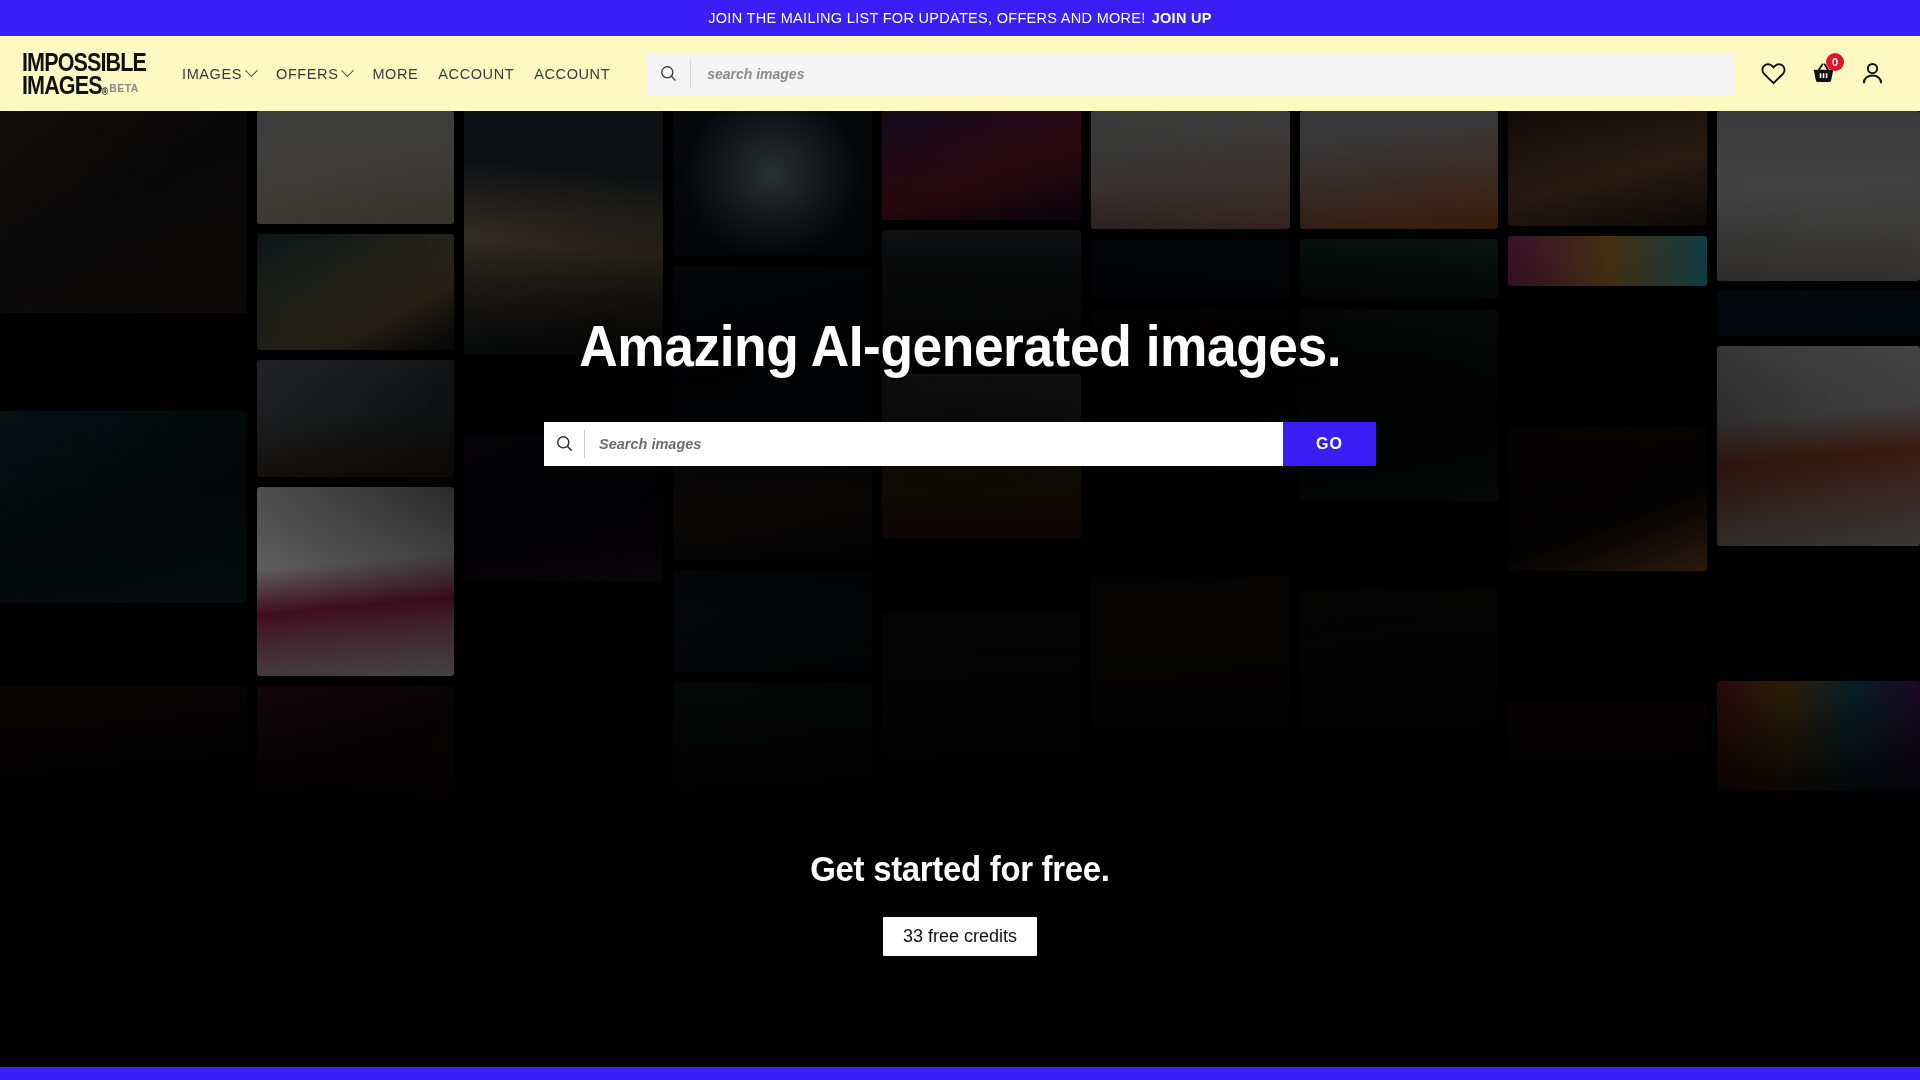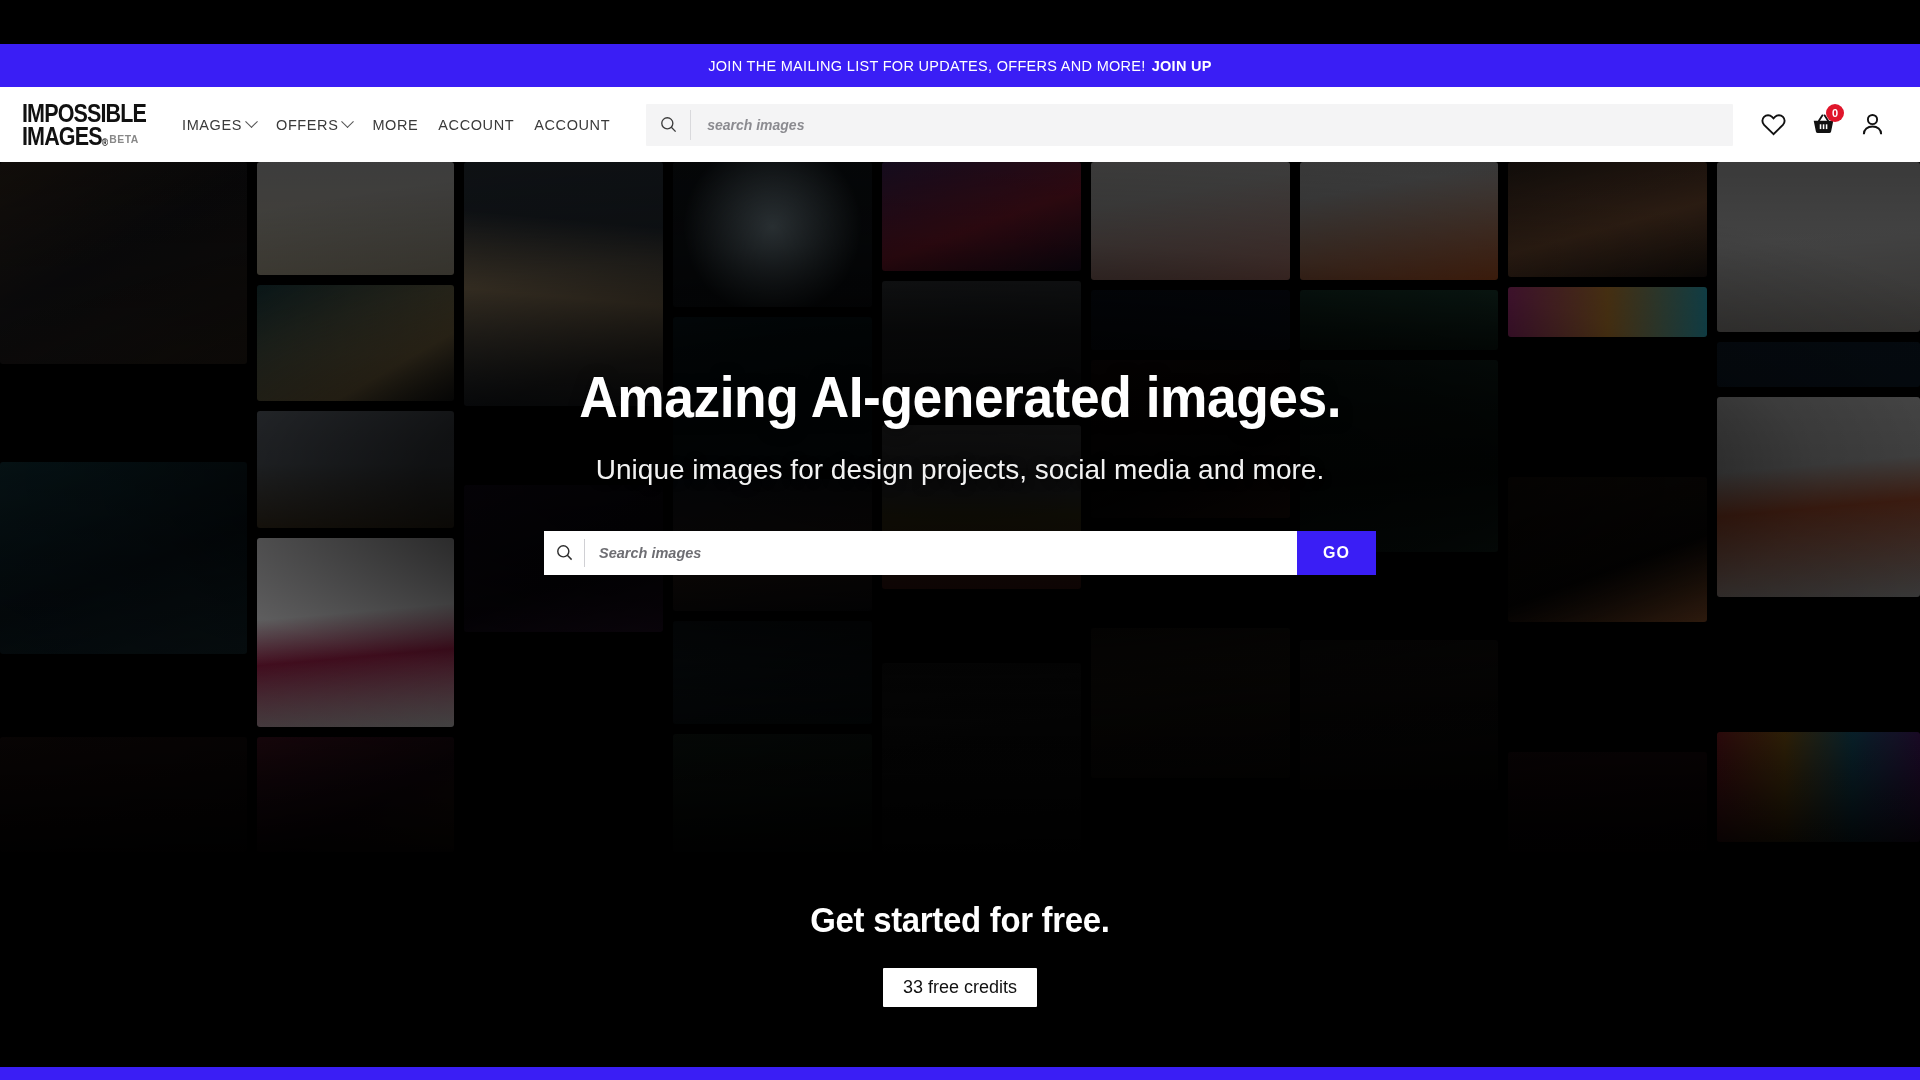--- a/index.html
+++ b/index.html
@@ -3,29 +3,29 @@
 <meta charset="utf-8">
 <style>
   * { margin:0; padding:0; box-sizing:border-box; }
   html, body {
     width:1920px; height:1080px; overflow:hidden;
     background:#000; font-family:"Liberation Sans", sans-serif;
   }
 
   
   .promo-bar {
-    height:43px; background:#3a1ef5; color:#fff;
+    height:36px; background:#3a1ef5; color:#fff;
     display:flex; align-items:center; justify-content:center;
-    font-size:14.5px; letter-spacing:.3px; font-weight:500;margin-top:44px;
+    font-size:14.5px; letter-spacing:.3px; font-weight:500;
   }
   .promo-bar .signup { font-weight:bold; margin-left:6px; text-decoration:none; color:#fff; }
 
   
   .header {
-    height:75px; background:#ffffff; display:flex; align-items:center;
+    height:75px; background:#fef9c3; display:flex; align-items:center;
     padding:13px 22px; position:relative;justify-content:flex-end;
   }
   .logo { width:120px; margin-right:28px; user-select:none; }
   .logo-l1, .logo-l2 {
     font-family:"Liberation Sans", sans-serif;
     font-weight:bold; font-style:normal; color:#111;
     letter-spacing:-1px; line-height:.92;
     transform:scaleX(.86); transform-origin:left center;
   }
   .logo-l1 { font-size:25px; }
@@ -107,21 +107,21 @@
   .hs-field { flex:1; background:#fff; display:flex; align-items:center; }
   .hs-field .mag { width:40px; display:flex; align-items:center; justify-content:center; }
   .hs-field .divider { width:1px; height:28px; background:#d0d0d4; }
   .hs-field input {
     flex:1; border:none; outline:none; background:transparent; padding:0 14px;
     font-size:14.5px; font-style:italic; font-weight:bold; color:#444;
     font-family:"Liberation Sans", sans-serif;
   }
   .hs-field input::placeholder { color:#6e6e73; font-style:italic; font-weight:bold; }
   .go-btn {
-    width:79px; background:#3a1ef5; color:#fff; border:none; cursor:pointer;
+    width:93px; background:#3a1ef5; color:#fff; border:none; cursor:pointer;
     font-size:16px; font-weight:bold; letter-spacing:1px;
     font-family:"Liberation Sans", sans-serif;
   }
 
   
   .getstarted {
     background:#000; text-align:center; padding-top:48px; height:calc(1080px - 39px - 75px - 690px);
   }
   .gs-title {
     font-size:35px; font-weight:bold; color:#fff; letter-spacing:-.3px;
@@ -285,21 +285,20 @@
       <div class="tile dark" style="height:200px;background:linear-gradient(175deg,#d6d6d6 35%,#d4623a 55%,#cfcfcf);"></div>
       <div class="tile" style="height:115px;background:#000"></div>
       <div class="tile dark" style="height:110px;background:linear-gradient(90deg,#e0323c,#f0a424,#2aa8d8,#8a34c8);"></div>
     </div>
   </div>
 
   <div class="hero-scrim"></div>
 
   <div class="hero-inner">
     <div class="hero-title">Amazing AI-generated images.</div>
-    <div class="hero-sub">Unique images for design projects, social media and more.</div>
 
     <div class="hero-search">
       <div class="hs-field">
         <span class="mag">
           <svg width="19" height="19" viewBox="0 0 24 24" fill="none" stroke="#2e2e2e" stroke-width="1.8">
             <circle cx="10.5" cy="10.5" r="7"></circle>
               <line x1="15.6" y1="15.6" x2="21" y2="21"></line>
           </svg>
         </span>
         <span class="divider"></span>

